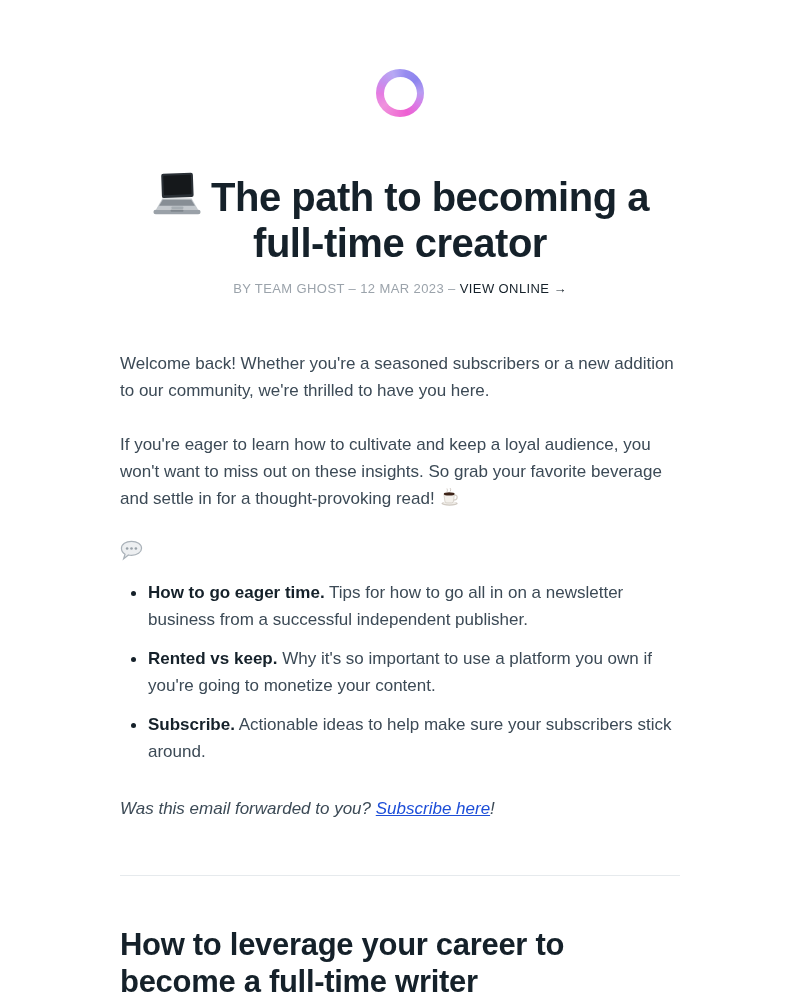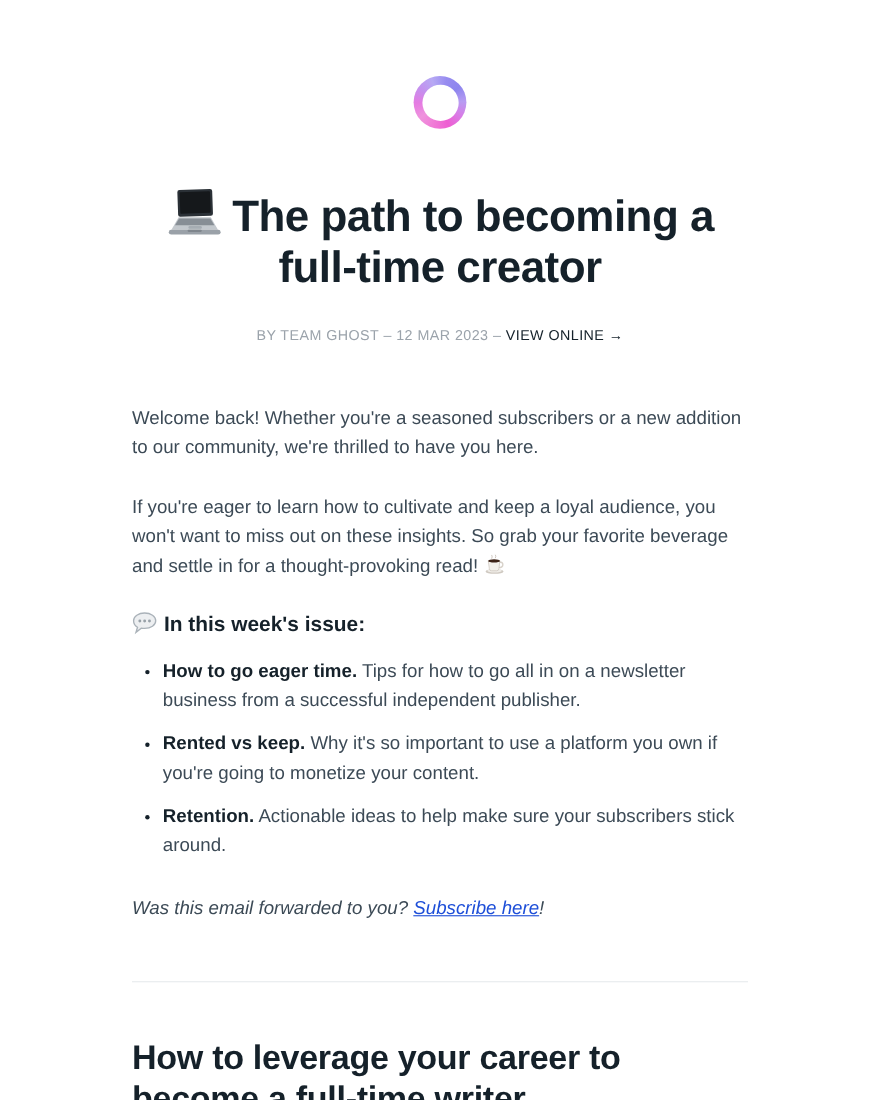--- a/index.html
+++ b/index.html
@@ -28,21 +28,21 @@
   
   .post-header { margin-top: 57px; text-align: center; }
   h1.post-title {
     font-size: 40px; line-height: 46px; font-weight: 700;
     letter-spacing: -0.5px; color: #15212a;
     width: 560px; margin: 0 auto;
   }
   .emoji { display: inline-block; vertical-align: middle; }
   .laptop-emoji { width: 52px; height: 48px; margin-right: 8px; margin-top: -8px; }
   .byline {
-    margin-top: 31px;
+    margin-top: 15px;
     font-size: 13px; letter-spacing: 0.4px; font-weight: 500;
     color: #9ba3ab; text-transform: uppercase; text-align: center;
   }
   .byline a.view-online {
     color: #15212a; text-decoration: none; font-weight: 500; cursor: pointer;
   }
 
   
   main.content { margin-top: 54px; font-size: 17px; line-height: 27px; }
   main p { margin-bottom: 27px; }
@@ -109,26 +109,26 @@
           <path d="M4.5 7 h13 l-1.2 9 a2.5 2.5 0 0 1 -2.5 2.2 h-5.6 a2.5 2.5 0 0 1 -2.5 -2.2 Z" fill="#f4f1ec" stroke="#cbc5bc" stroke-width="0.8"></path>
           <ellipse cx="11" cy="7.2" rx="6.5" ry="1.9" fill="#3d2317"></ellipse>
           <path d="M8.5 1 q1 1.8 0 3.4 M12.5 0.5 q1 1.8 0 3.4" stroke="#c9c2ba" stroke-width="1" fill="none" stroke-linecap="round"></path>
         </svg></span></p>
 
     <h3 class="issue-heading"><span class="emoji bubble-emoji"><svg width="23" height="21" viewBox="0 0 26 24">
           <path d="M13 1.5 c6.4 0 11.5 3.4 11.5 8 c0 4.6 -5.1 8 -11.5 8 c-1.2 0 -2.4 -0.12 -3.5 -0.35 L4 21.5 l1.6 -5.2 C3.1 14.85 1.5 12.8 1.5 9.5 c0 -4.6 5.1 -8 11.5 -8 Z" fill="#edeff1" stroke="#aab2b9" stroke-width="1.4"></path>
           <circle cx="8" cy="9.7" r="1.5" fill="#98a1a8"></circle>
           <circle cx="13" cy="9.7" r="1.5" fill="#98a1a8"></circle>
           <circle cx="18" cy="9.7" r="1.5" fill="#98a1a8"></circle>
-        </svg></span><span>In this week's issue:</span></h3>
+        </svg></span></h3>
 
     <ul class="issue-list">
       <li><span class="lead">How to go eager time.</span><span> Tips for how to go all in on a newsletter business from a successful independent publisher.</span></li>
       <li><span class="lead">Rented vs keep.</span><span> Why it's so important to use a platform you own if you're going to monetize your content.</span></li>
-      <li><span class="lead">Retention.</span><span> Actionable ideas to help make sure your subscribers stick around.</span></li>
+      <li><span class="lead">Subscribe.</span><span> Actionable ideas to help make sure your subscribers stick around.</span></li>
     </ul>
 
     <p class="forwarded"><span>Was this email forwarded to you? </span><a>Subscribe here</a><span>!</span></p>
 
     <hr class="divider">
 
     <h2 class="section-heading">How to leverage your career to become a full-time writer</h2>
 
   </main>
 </div>

